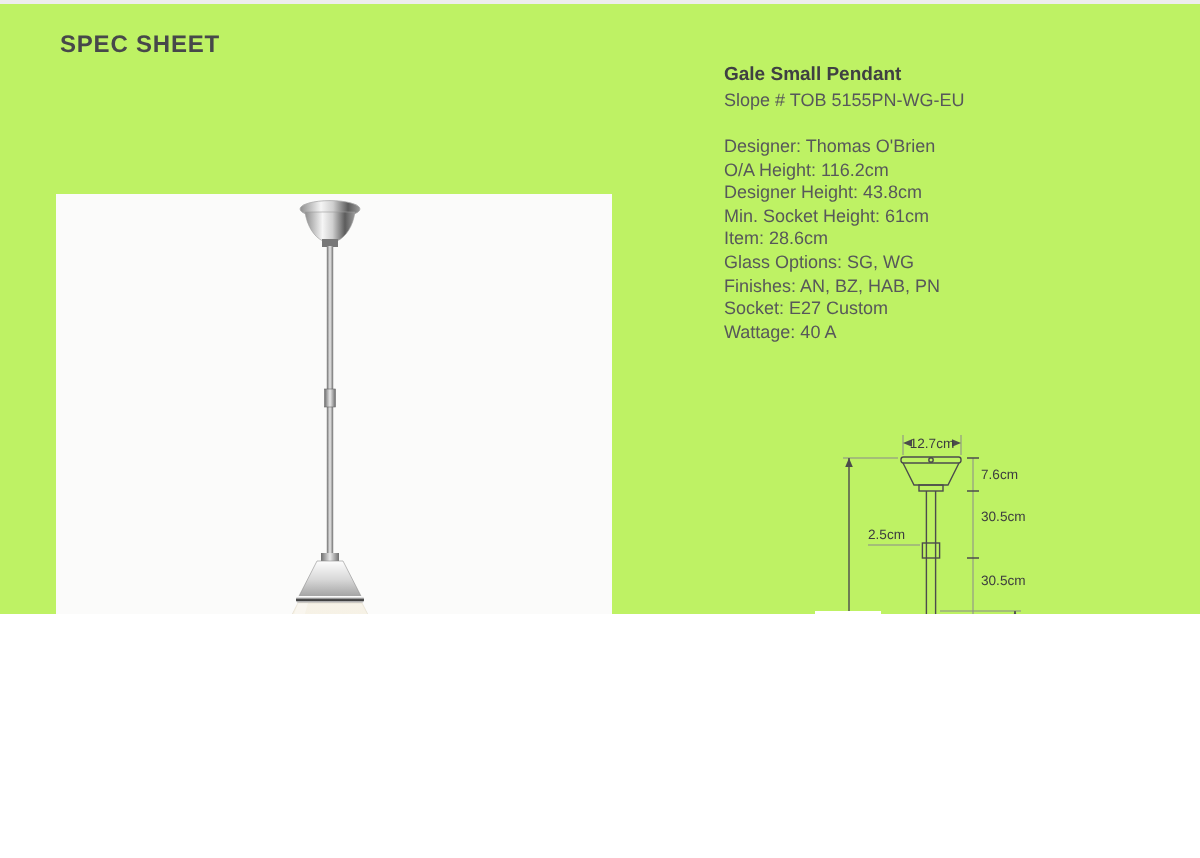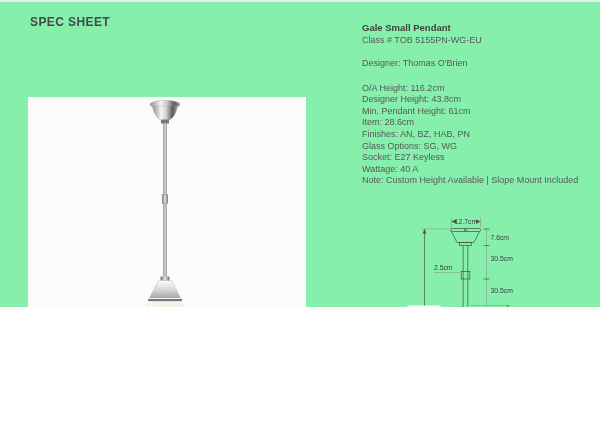--- a/index.html
+++ b/index.html
@@ -1,37 +1,37 @@
 <!DOCTYPE html>
 <html><head>
 <meta charset="utf-8">
 <style>
   html,body{margin:0;padding:0;background:#ffffff;}
   #page{
-    position:relative;width:600px;height:307px;background:#86efac;
+    position:relative;width:600px;height:307px;background:#bef264;
     font-family:"Liberation Sans", sans-serif;overflow:hidden;
     border-top:2px solid #ededee;box-sizing:border-box;
   }
   #spec-sheet-heading{
     position:absolute;left:30px;top:13px;
     font-size:12px;font-weight:bold;letter-spacing:.4px;color:#47484a;
   }
   
   #photo{
     position:absolute;left:28px;top:95px;width:278px;height:276px;
     background:#fbfbfa;
   }
   
   #info{
-    position:absolute;left:362px;top:20px;width:230px;
+    position:absolute;left:362px;top:30px;width:230px;
     color:#57585a;font-size:9px;line-height:11.6px;
   }
   #product-name{font-size:9.5px;font-weight:bold;color:#3f4042;line-height:12px;}
   #item-number{line-height:12px;margin-bottom:12px;}
-  #designer{margin-bottom:13px;}
+  #designer{}
   .spec-line{white-space:nowrap;}
   
   #drawing{
     position:absolute;left:400px;top:210px;width:200px;height:219px;
   }
   #drawing text{
     font-family:"Liberation Sans", sans-serif;
     font-size:6.8px;fill:#3d3d3f;
   }
   .ln{stroke:#4c4c4c;stroke-width:.7;fill:none;}
@@ -103,32 +103,31 @@
         <path d="M121,204.5 L103,239.5 L171,239.5 L153,204.5 Z" fill="url(#glassU)" stroke="#e0d8c6" stroke-width=".3"></path>
         <path d="M121,204.5 L110,236 L117,236 L126,204.5 Z" fill="rgba(255,255,255,.35)"></path>
         <rect x="101" y="239" width="72" height="11" rx="4.5" fill="url(#bandG)" stroke="#909090" stroke-width=".3"></rect>
         <path d="M105.5,250 L168.5,250 L137,274.5 Z" fill="url(#glassL)"></path>
       </g>
     </svg>
   </div>
 
   <div id="info">
     <div id="product-name">Gale Small Pendant</div>
-    <div id="item-number">Class # TOB 5155PN-WG-EU</div>
+    <div id="item-number">Slope # TOB 5155PN-WG-EU</div>
     <div id="designer">Designer: Thomas O'Brien</div>
     <div>
       <div class="spec-line">O/A Height: 116.2cm</div>
       <div class="spec-line">Designer Height: 43.8cm</div>
-      <div class="spec-line">Min. Pendant Height: 61cm</div>
+      <div class="spec-line">Min. Socket Height: 61cm</div>
       <div class="spec-line">Item: 28.6cm</div>
+      <div class="spec-line">Glass Options: SG, WG</div>
       <div class="spec-line">Finishes: AN, BZ, HAB, PN</div>
-      <div class="spec-line">Glass Options: SG, WG</div>
-      <div class="spec-line">Socket: E27 Keyless</div>
+      <div class="spec-line">Socket: E27 Custom</div>
       <div class="spec-line">Wattage: 40 A</div>
-      <div class="spec-line">Note: Custom Height Available | Slope Mount Included</div>
     </div>
   </div>
 
   <svg id="drawing" viewBox="400 210 200 219">
     <defs>
       <pattern id="hatch" patternUnits="userSpaceOnUse" width="5.5" height="5.5" patternTransform="rotate(45)">
         <line x1="0" y1="0" x2="0" y2="5.5" stroke="#6a6a6a" stroke-width=".55"></line>
       </pattern>
     </defs>
 

